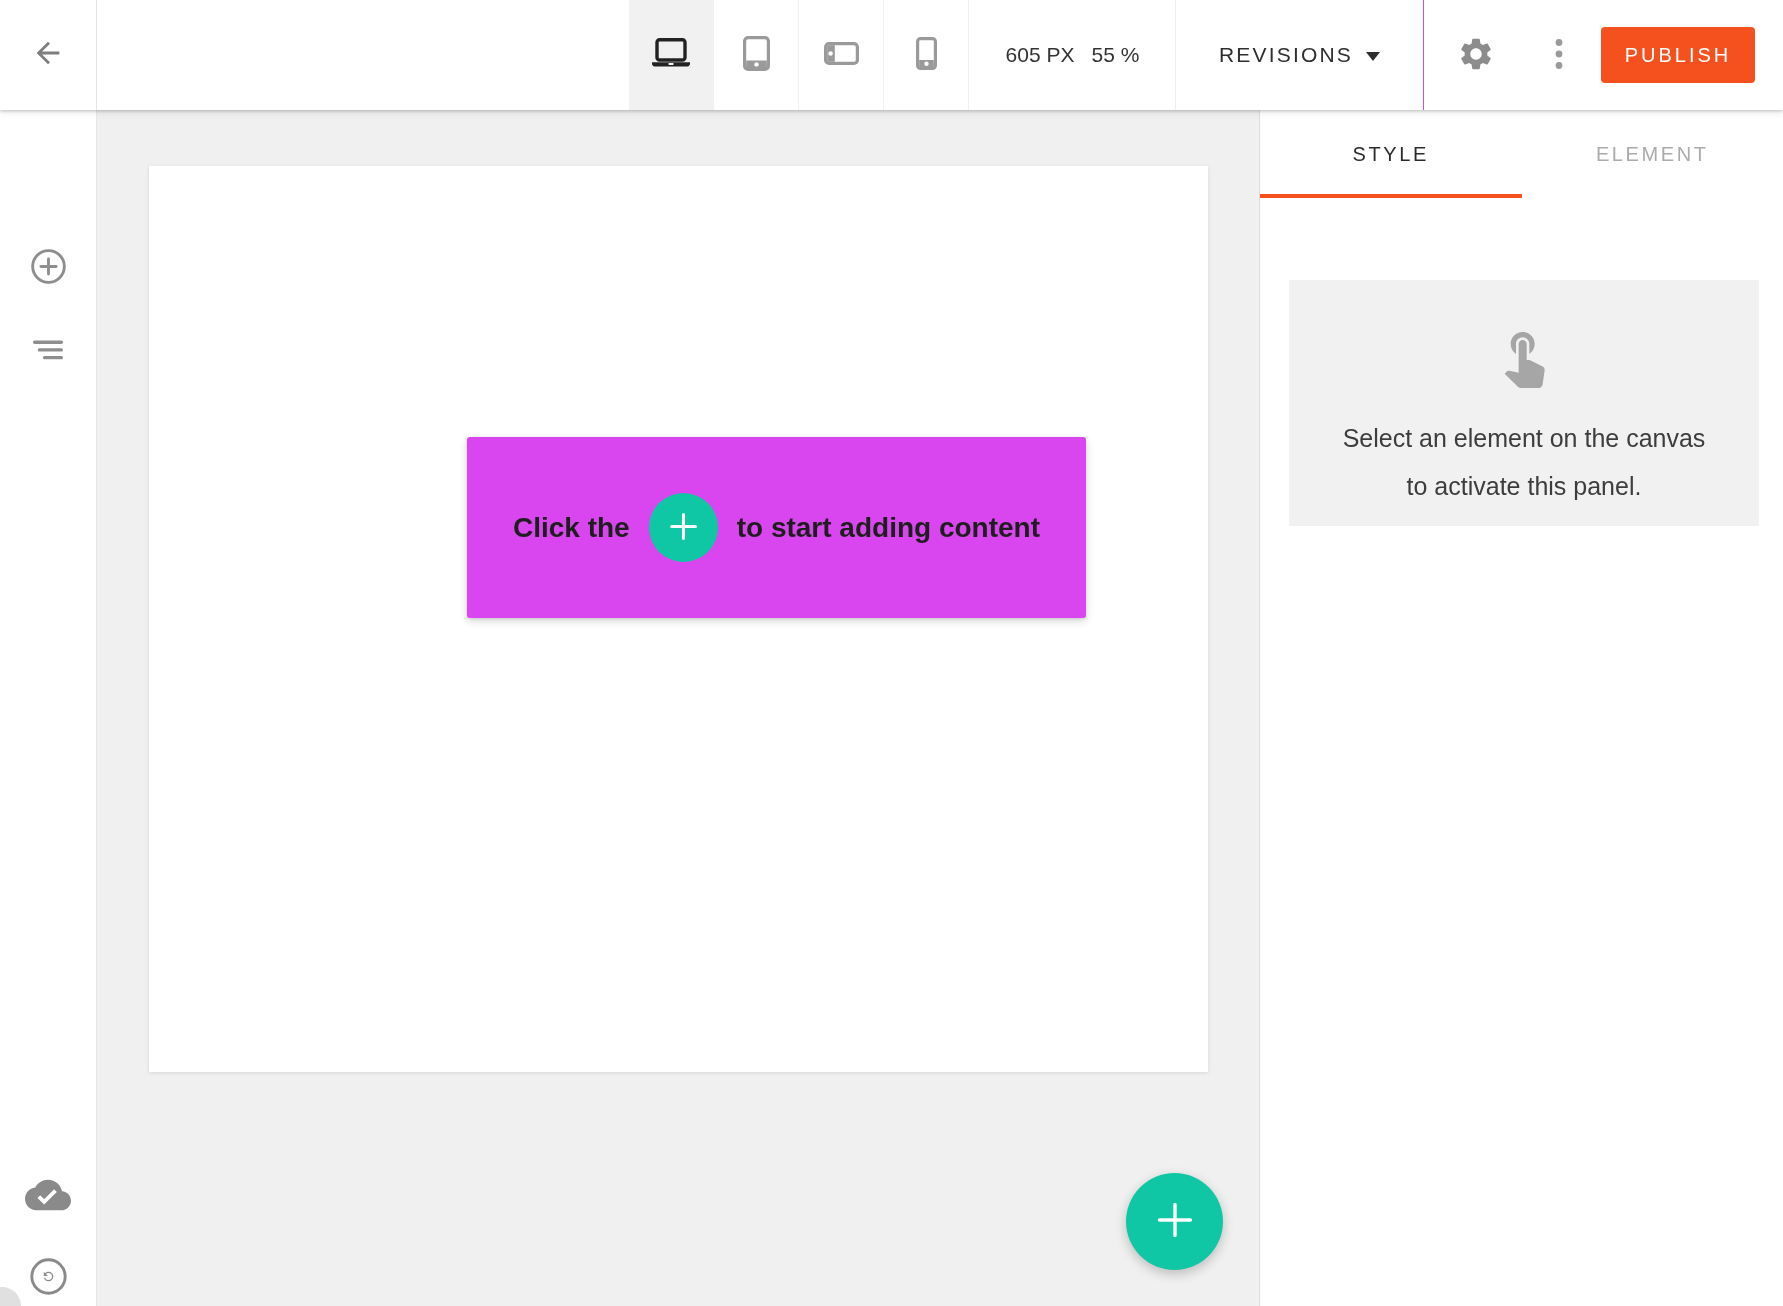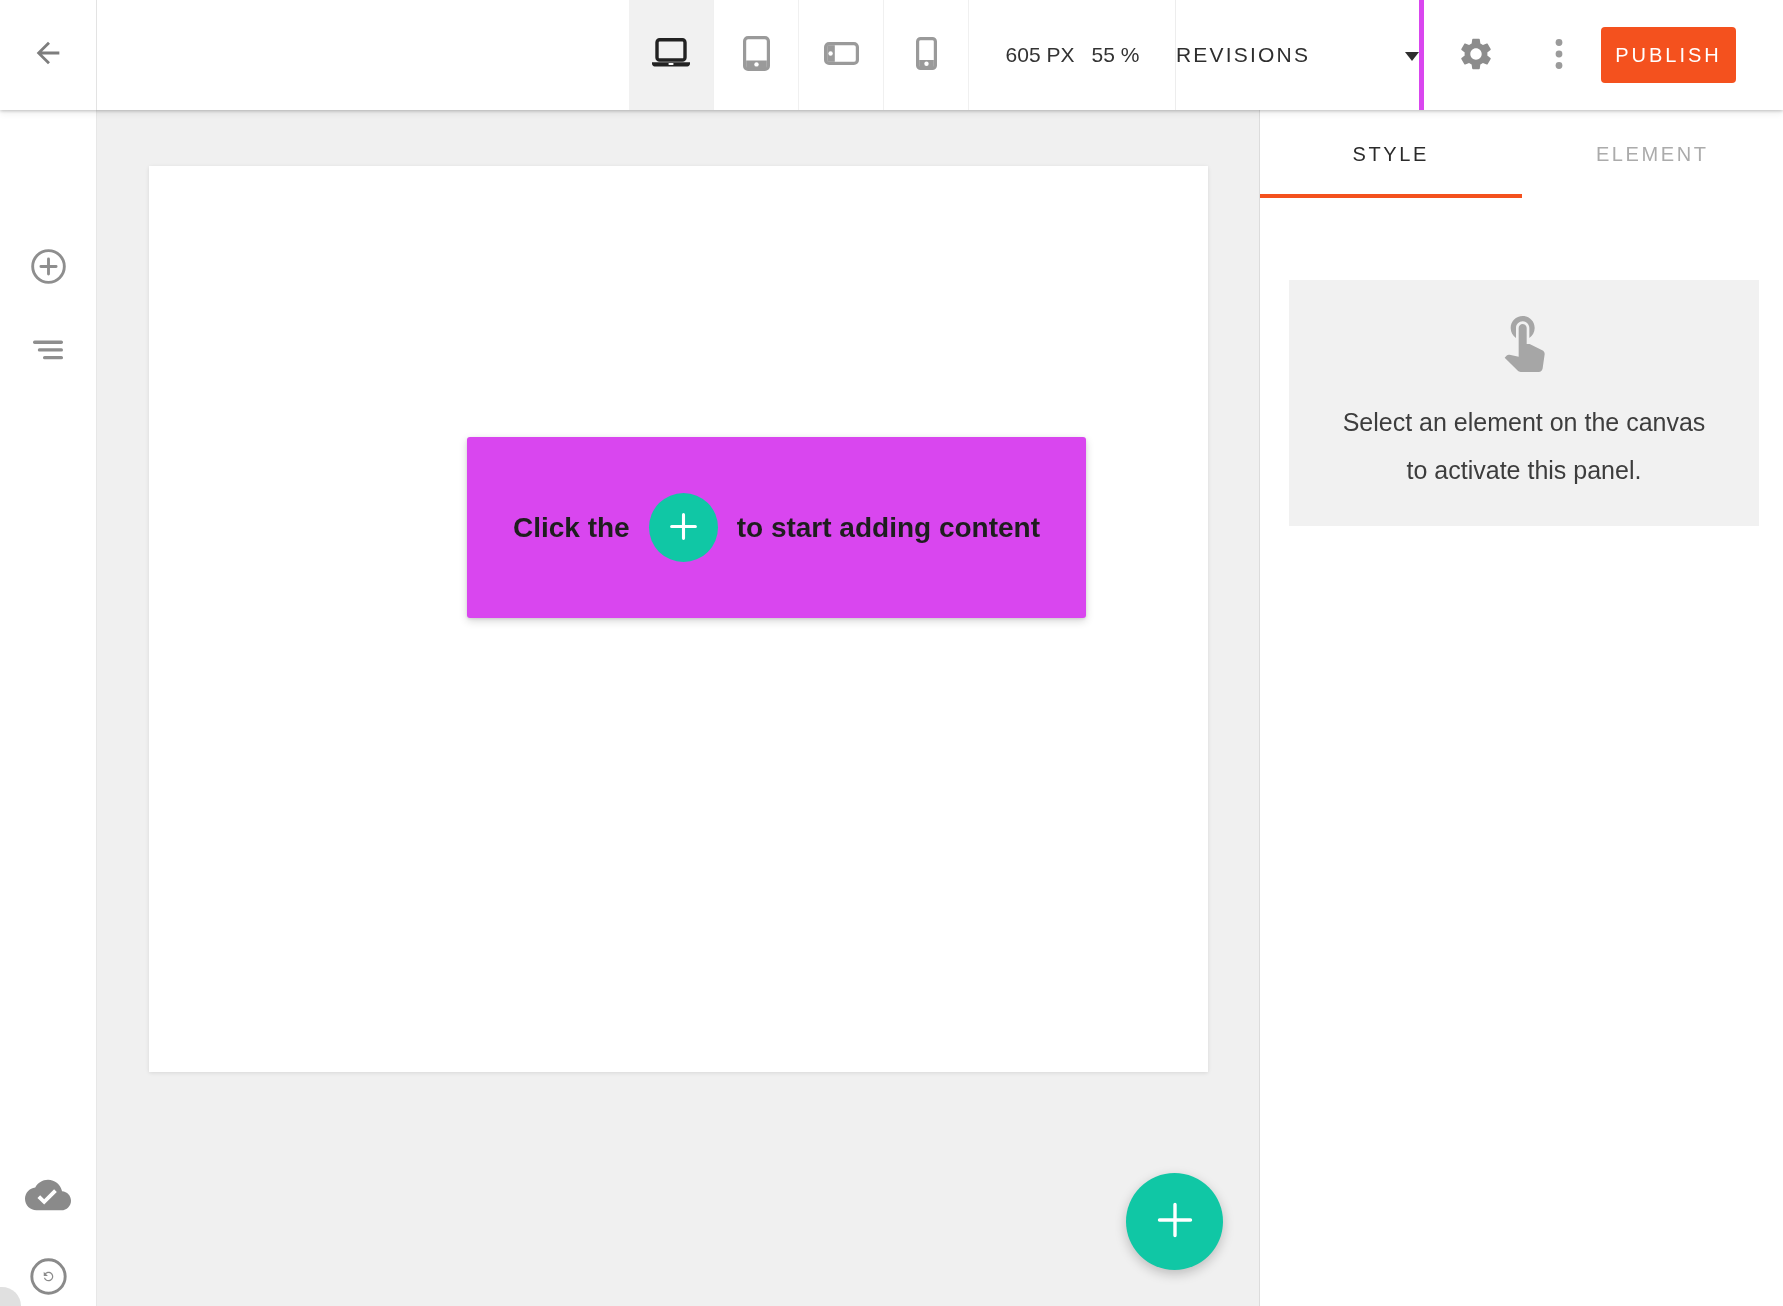--- a/index.html
+++ b/index.html
@@ -23,29 +23,29 @@
   .doc-meta{font-size:14.5px;letter-spacing:2.5px;color:#3E3E3E;}
   .doc-title{margin-top:5px;font-size:29px;font-weight:500;color:#2C2C2C;}
   .doc-version{color:#9D9D9D;font-weight:400;}
   .device-tabs{position:absolute;left:629px;top:0;height:110px;display:flex;}
   .device-tab{width:85px;height:110px;display:flex;align-items:center;justify-content:center;
     border-right:1px solid #F0F0F0;cursor:pointer;background:#fff;}
   .device-tab.active{background:var(--active-device-bg);}
   .zoom-info{position:absolute;left:970px;top:0;width:206px;height:110px;display:flex;gap:17px;
     align-items:center;justify-content:center;font-size:21px;color:#333;border-right:1px solid #EDEDED;}
   .revisions-btn{position:absolute;left:1176px;top:0;width:248px;height:110px;display:flex;gap:13px;
-    align-items:center;justify-content:space-between;font-size:21px;letter-spacing:2.2px;color:#2E2E2E;
-    border-right:5px solid #d946ef;cursor:pointer;background:#fff;}
+    align-items:center;justify-content:center;font-size:21px;letter-spacing:2.2px;color:#2E2E2E;
+    border-right:1px solid #d946ef;cursor:pointer;background:#fff;}
   .caret-down{width:0;height:0;border-left:7px solid transparent;border-right:7px solid transparent;
     border-top:9px solid #2E2E2E;margin-top:3px;}
   .iconbar-btn{position:absolute;top:27px;width:56px;height:56px;display:flex;align-items:center;
     justify-content:center;cursor:pointer;background:transparent;border:none;}
   .gear-btn{left:1448px;}
   .kebab-btn{left:1531px;}
-  .publish-btn{position:absolute;left:1601px;top:27px;width:135px;height:56px;border:none;cursor:pointer;
+  .publish-btn{position:absolute;left:1601px;top:27px;width:154px;height:56px;border:none;cursor:pointer;
     background:var(--accent-orange);color:#fff;font-size:20px;letter-spacing:3px;border-radius:4px;
     display:flex;align-items:center;justify-content:center;font-family:inherit;}
 
   
   .left-rail{position:absolute;left:0;top:110px;width:97px;height:1196px;background:#fff;
     border-right:1px solid #E7E7E7;z-index:10;overflow:hidden;}
   .rail-btn{position:absolute;left:26px;width:44px;height:44px;display:flex;align-items:center;
     justify-content:center;cursor:pointer;background:transparent;border:none;}
   .peek-circle{position:absolute;left:-17px;bottom:-19px;width:38px;height:38px;border-radius:50%;
     background:#E0E0E0;}
@@ -68,21 +68,21 @@
   .panel{position:absolute;left:1259px;top:110px;width:524px;height:1196px;background:#fff;
     border-left:1px solid #DCDCDC;}
   .panel-tabs{display:flex;height:88px;}
   .panel-tab{flex:1;display:flex;align-items:center;justify-content:center;font-size:20px;
     letter-spacing:2.6px;color:#ABABAB;cursor:pointer;position:relative;background:#fff;border:none;
     font-family:inherit;}
   .panel-tab.active{color:#2B2B2B;}
   .panel-tab.active::after{content:"";position:absolute;left:0;right:0;bottom:0;height:4px;
     background:var(--accent-orange);}
   .empty-box{position:absolute;left:29px;top:170px;width:470px;height:246px;background:var(--panel-box-bg);
-    text-align:center;padding-top:28px;}
+    text-align:center;padding-top:44px;}
   .empty-text{margin-top:22px;font-size:25px;line-height:48px;color:#3D3D3D;}
 </style>
 </head>
 <body>
 
 <div class="stage">
 
   <header class="topbar">
 
     <div class="back-btn">

